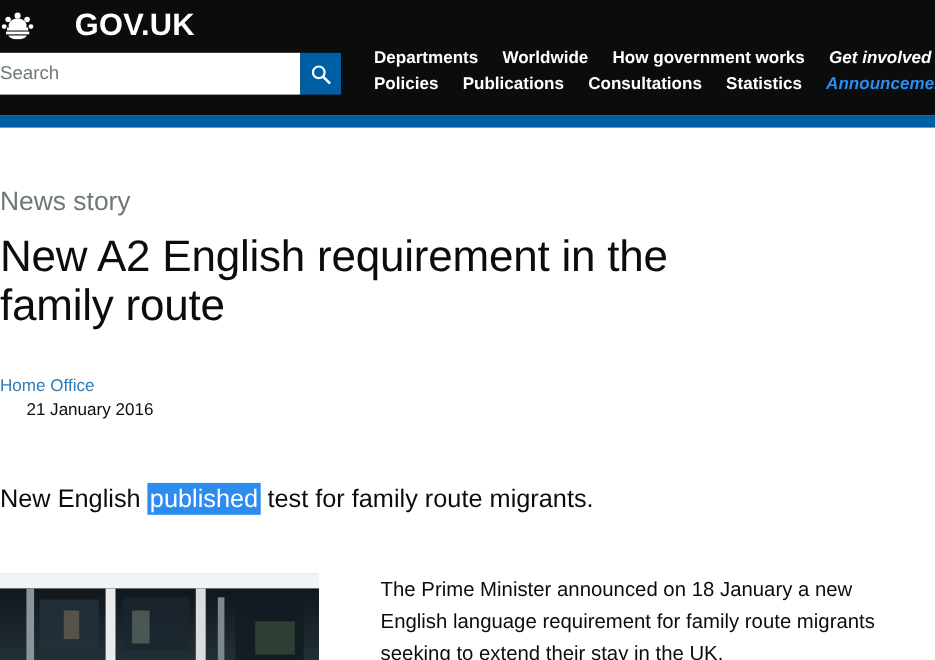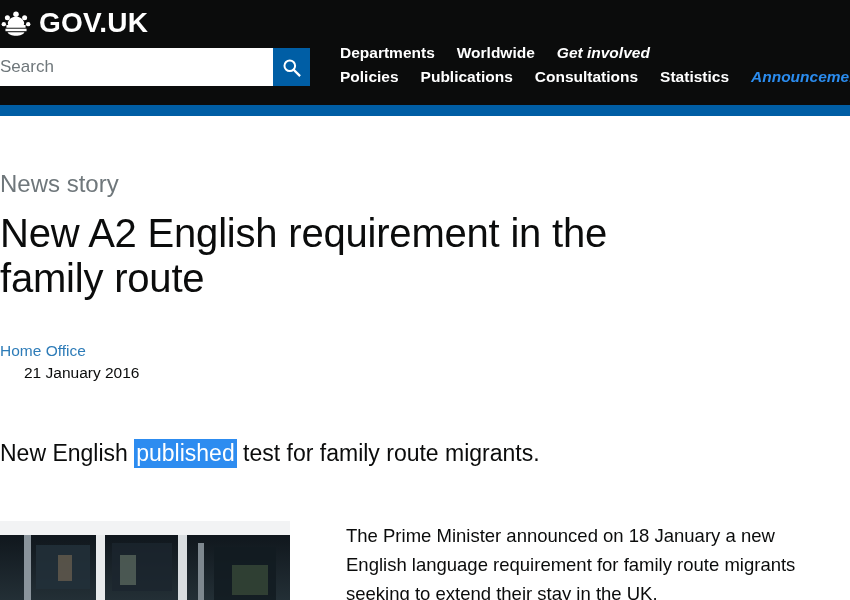--- a/index.html
+++ b/index.html
@@ -54,20 +54,21 @@
     flex: 0 0 auto;
     display: block;
   }
   .brand-text {
     color: #ffffff;
     font-size: 28px;
     font-weight: bold;
     letter-spacing: .2px;
     line-height: 1;
     white-space: nowrap;
+    margin-left: 29px;
   }
 
   
   .search-wrap {
     position: absolute;
     left: 0px;
     top: 48px;
     display: flex;
     height: 38px;
     width: 344px;
@@ -247,20 +248,21 @@
             <circle cx="8.2" cy="8.2" r="5.6" fill="none" stroke="#ffffff" stroke-width="2.1"></circle>
             <line x1="12.6" y1="12.6" x2="18.2" y2="18.2" stroke="#ffffff" stroke-width="2.4" stroke-linecap="square"></line>
           </svg>
         </button>
       </form>
 
       <nav class="prop-nav">
         <div class="prop-row">
           <a class="prop-link" href="#">Departments</a>
           <a class="prop-link" href="#">Worldwide</a>
+          <a class="prop-link" href="#">How government works</a>
           <a class="prop-link" href="#">Get involved</a>
         </div>
         <div class="prop-row">
           <a class="prop-link" href="#">Policies</a>
           <a class="prop-link" href="#">Publications</a>
           <a class="prop-link" href="#">Consultations</a>
           <a class="prop-link" href="#">Statistics</a>
           <a class="prop-link is-active" href="#">Announcements</a>
         </div>
       </nav>

